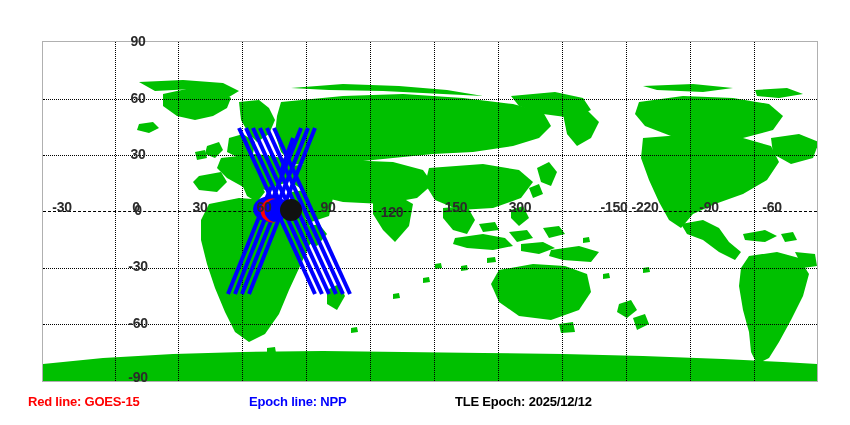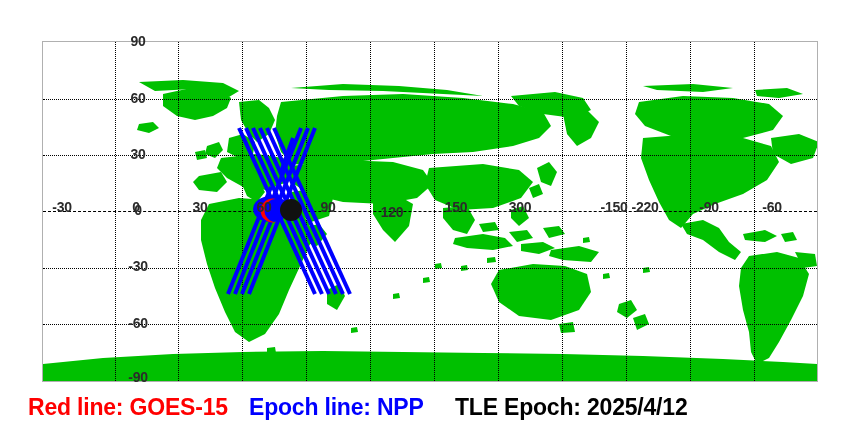--- a/index.html
+++ b/index.html
@@ -59,21 +59,21 @@
   }
 
   
   #legend{
     position:absolute;
     left:0;top:394px;
     width:850px;height:28px;
   }
   .legend-item{
     position:absolute;
-    font-size:23px;
+    font-size:13px;
     font-weight:bold;
     white-space:nowrap;
     letter-spacing:-0.2px;
   }
   #legend-red{left:28px;top:0;color:#ff0000;}
   #legend-blue{left:249px;top:0;color:#0000ff;}
   #legend-epoch{left:455px;top:0;color:#000000;}
 </style>
 </head>
 <body>
@@ -242,16 +242,16 @@
   <div class="lat-label" style="left:138px;top:98px">60</div>
   <div class="lat-label" style="left:138px;top:154px">30</div>
   <div class="lat-label" style="left:138px;top:210px">0</div>
   <div class="lat-label" style="left:138px;top:266px">-30</div>
   <div class="lat-label" style="left:138px;top:323px">-60</div>
   <div class="lat-label" style="left:138px;top:377px">-90</div>
 
   <div id="legend">
     <div class="legend-item" id="legend-red">Red line: GOES-15</div>
     <div class="legend-item" id="legend-blue">Epoch line: NPP</div>
-    <div class="legend-item" id="legend-epoch">TLE Epoch: 2025/4/12</div>
+    <div class="legend-item" id="legend-epoch">TLE Epoch: 2025/12/12</div>
   </div>
 
 </div>
 
 </body></html>

